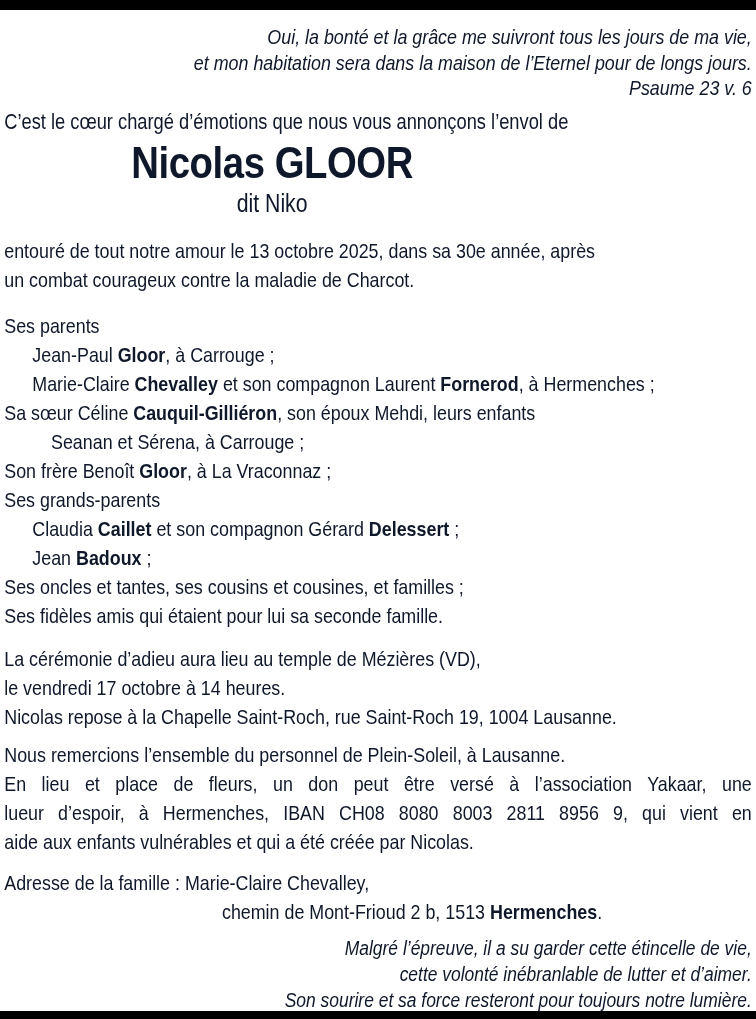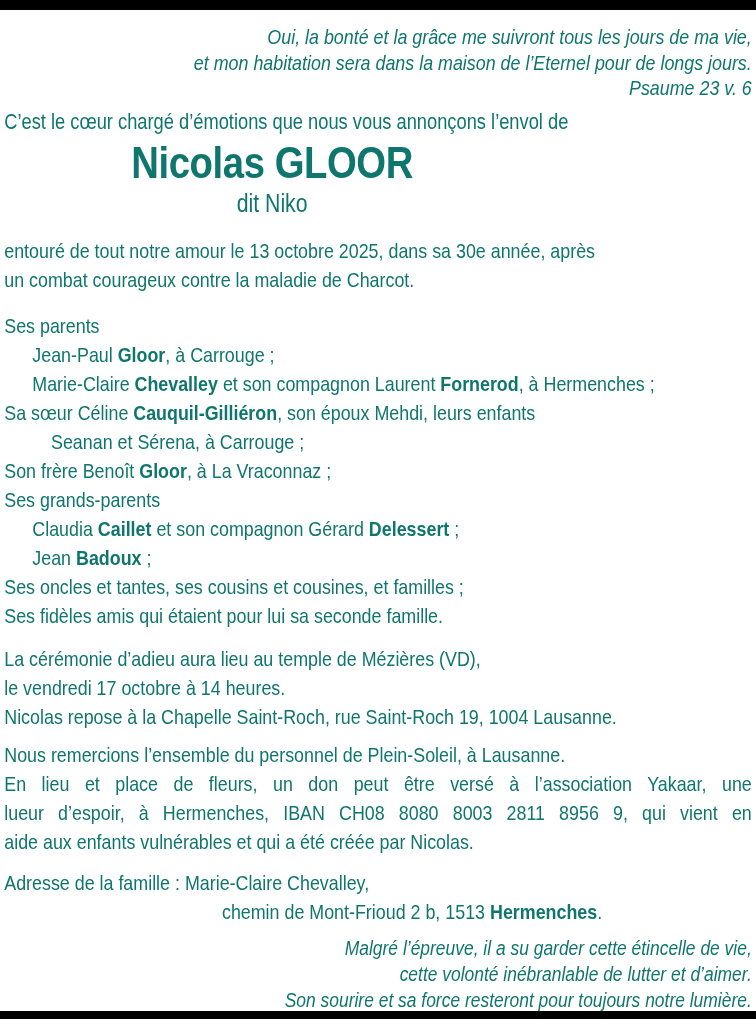--- a/index.html
+++ b/index.html
@@ -7,21 +7,21 @@
     padding: 0;
     background: #ffffff;
   }
   .page {
     position: relative;
     width: 756px;
     height: 1019px;
     background: #ffffff;
     overflow: hidden;
     font-family: "Liberation Sans", sans-serif;
-    color: #0f766e;
+    color: #0f172a;
   }
   .bar {
     position: absolute;
     left: 0;
     width: 756px;
     background: #000000;
     z-index: 5;
   }
   .bar-top { top: 0; height: 10px; }
   .bar-bottom { bottom: 0; height: 8px; }

